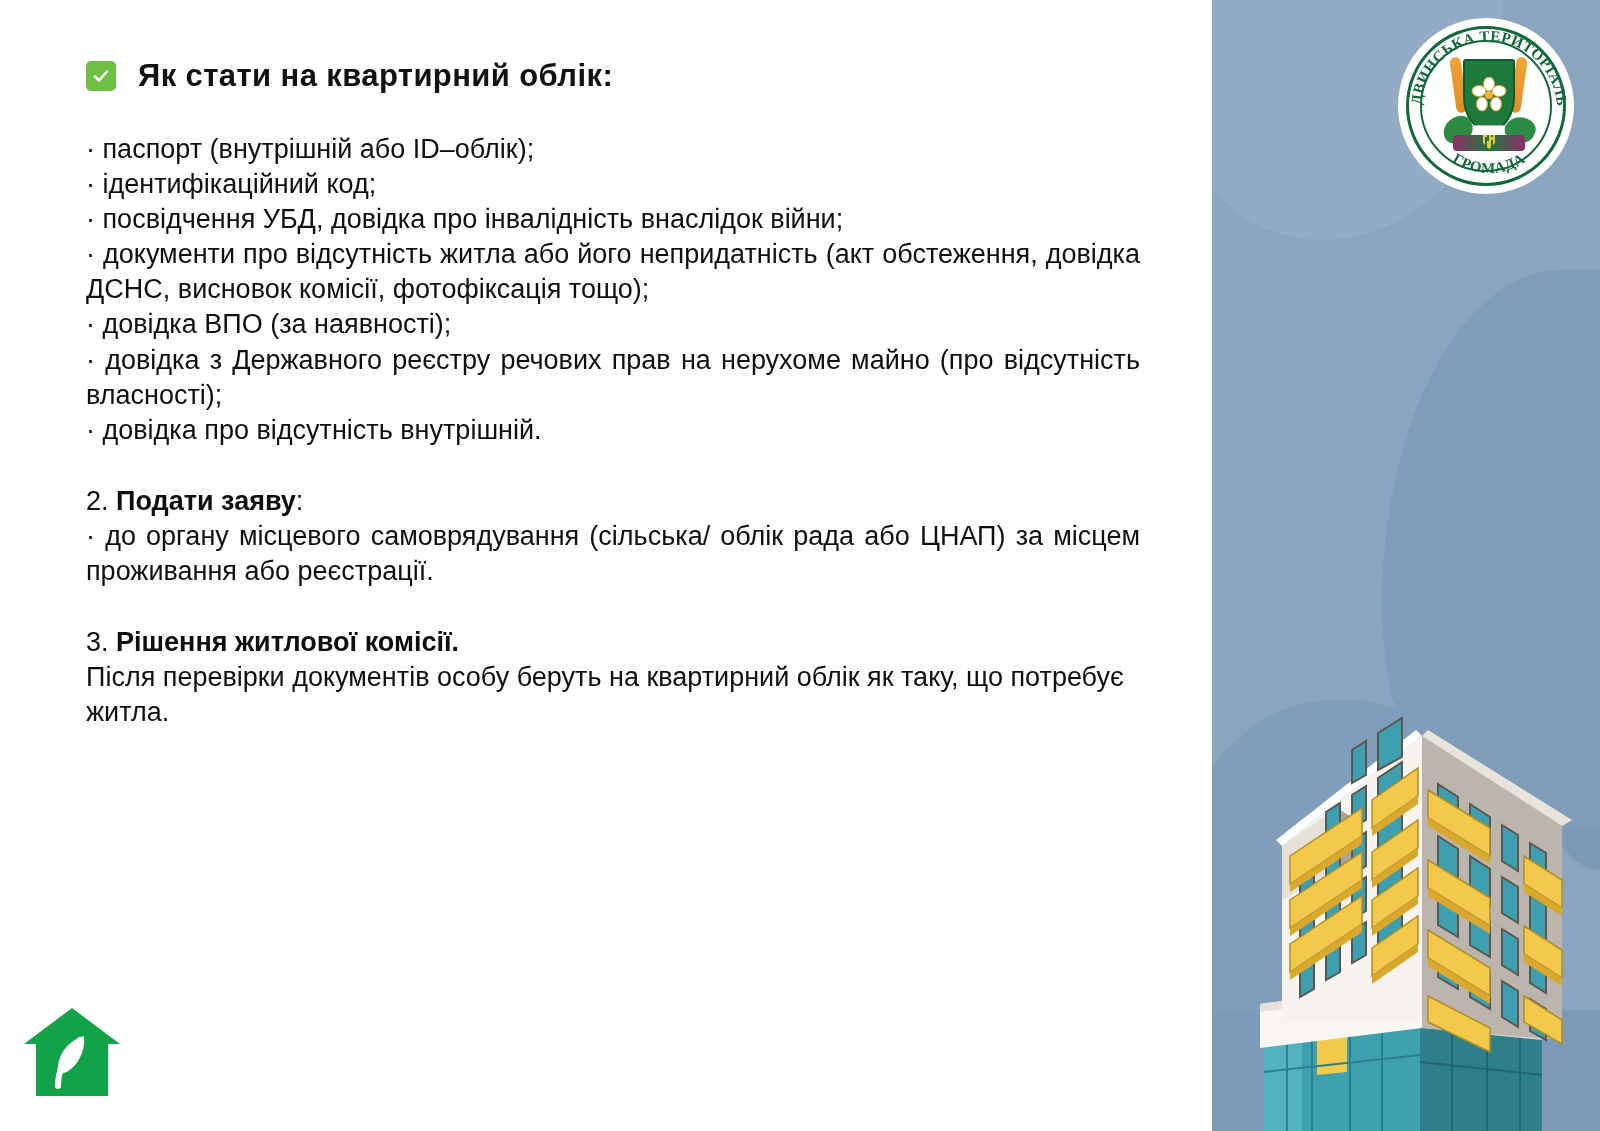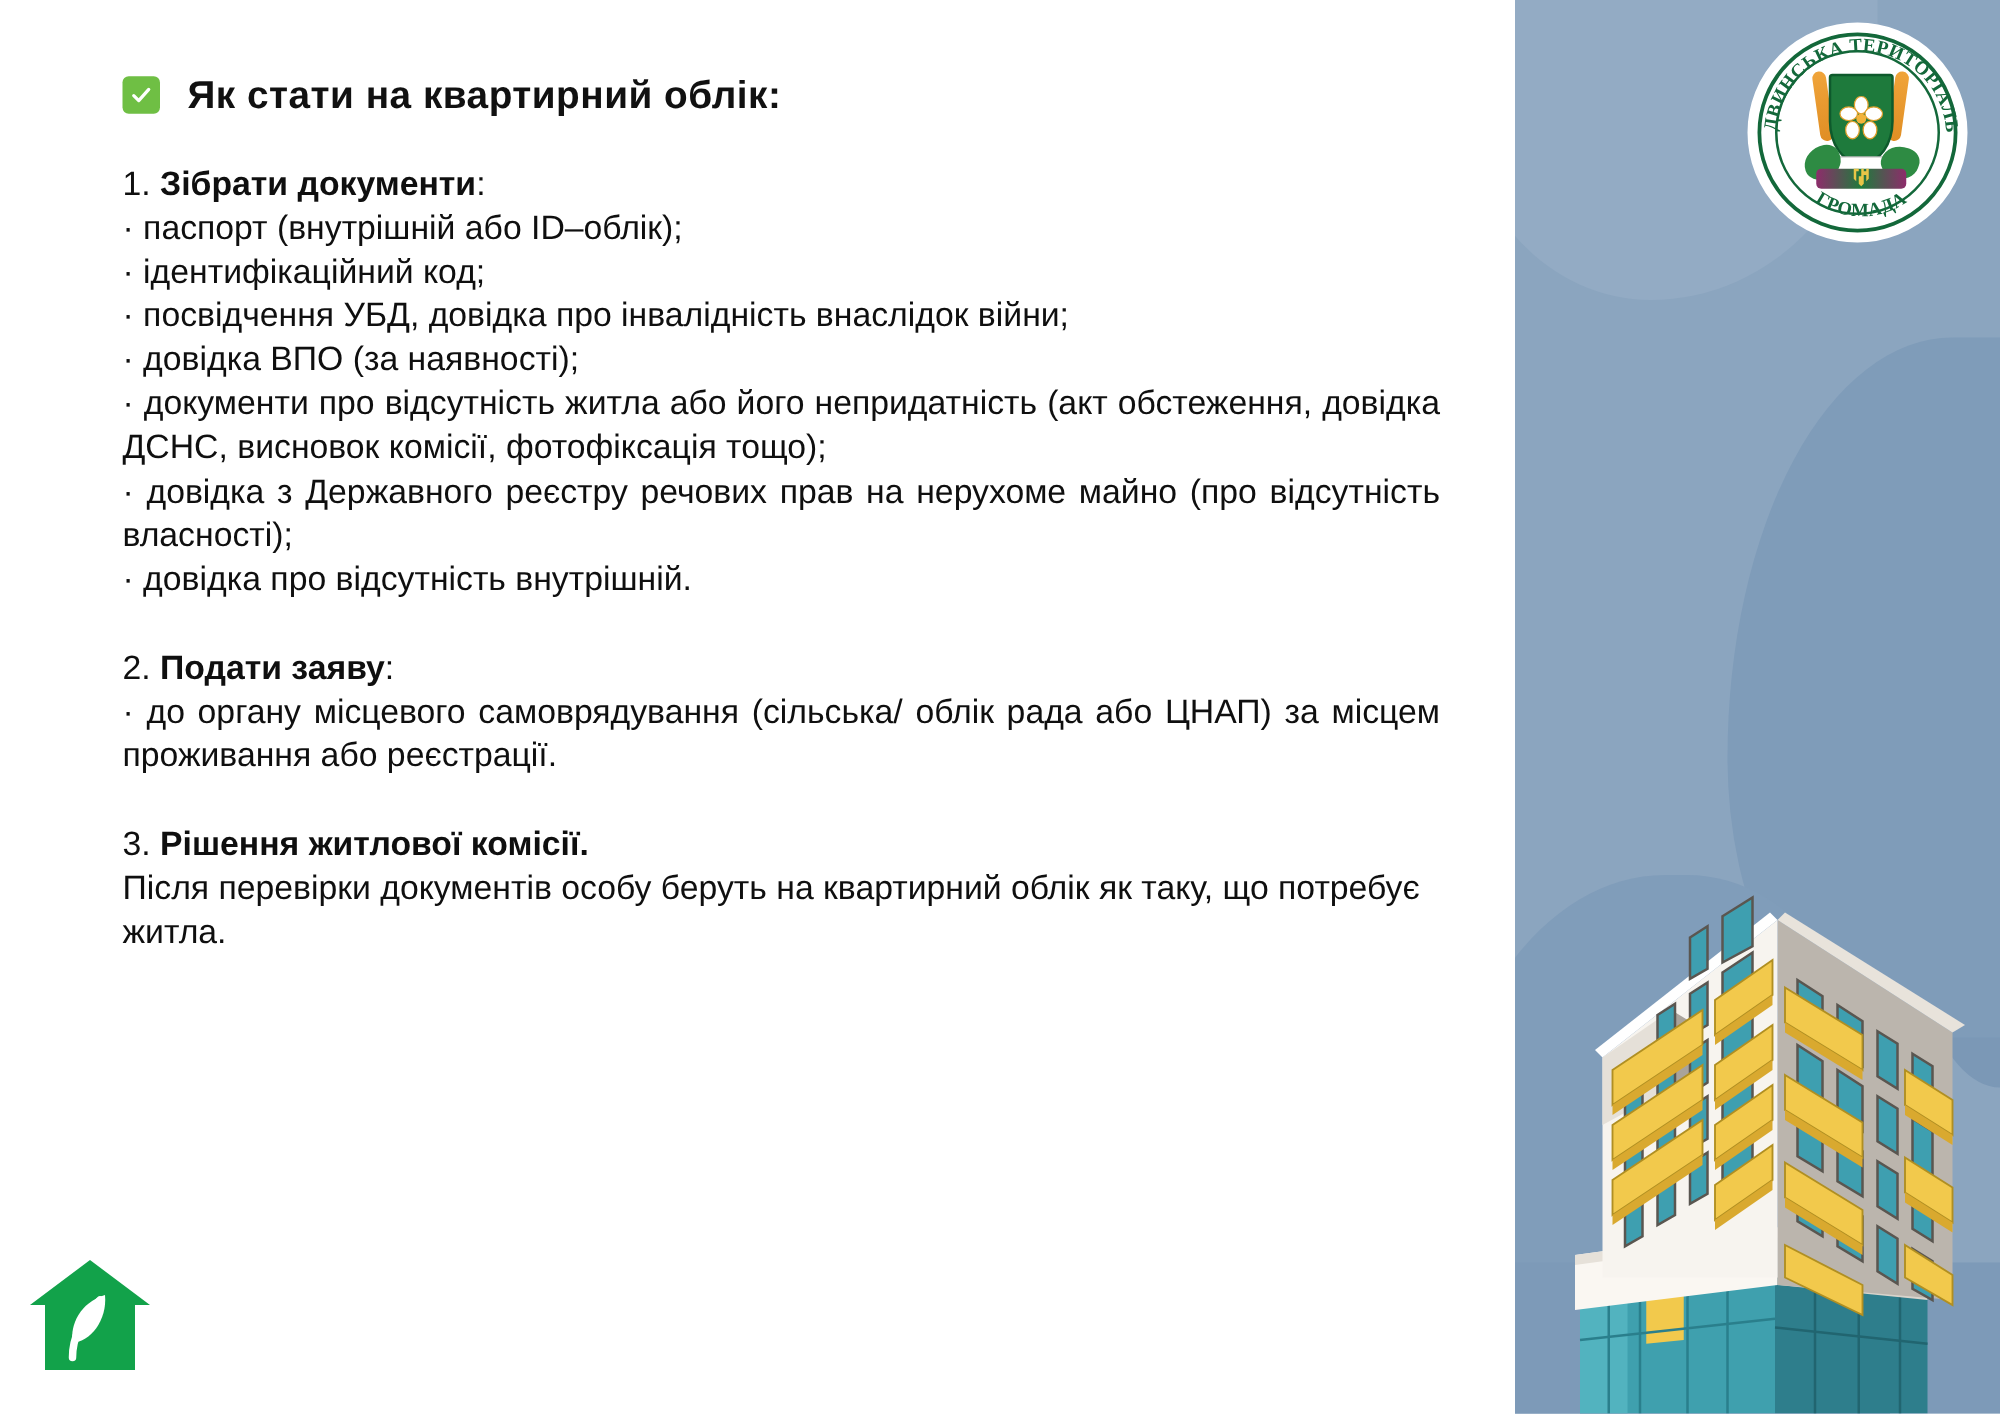--- a/index.html
+++ b/index.html
@@ -145,21 +145,21 @@
   
   #building {
     position:absolute;
     left:30px; top:0;
     width:388px; height:1131px;
   }
 
   
   #content {
     position:absolute;
-    left:12px; top:0;
+    left:0; top:0;
     width:1212px; height:1131px;
     padding:58px 72px 0 86px;
   }
   #heading-row {
     display:flex;
     align-items:center;
     gap:22px;
     margin-bottom:38px;
   }
   #check-badge {
@@ -378,29 +378,25 @@
 
     <div id="heading-row">
       <span id="check-badge">
         <svg width="20" height="20" viewBox="0 0 20 20">
           <path d="M4 10.5 L8 14.5 L16 5.5" fill="none" stroke="#ffffff" stroke-width="2.6" stroke-linecap="round" stroke-linejoin="round"></path>
         </svg>
       </span>
       <span id="heading-text">Як стати на квартирний облік:</span>
     </div>
 
-    <div class="step-title">
-      <span>1.</span>
-      <b>Зібрати документи</b><span>:</span>
-    </div>
     <p class="para left">·  паспорт (внутрішній або ID–облік);</p>
     <p class="para left">·  ідентифікаційний код;</p>
     <p class="para">·  посвідчення УБД, довідка про інвалідність внаслідок війни;</p>
+    <p class="para">·  документи про відсутність житла або його непридатність (акт обстеження, довідка ДСНС, висновок комісії, фотофіксація тощо);</p>
     <p class="para left">·  довідка ВПО (за наявності);</p>
-    <p class="para">·  документи про відсутність житла або його непридатність (акт обстеження, довідка ДСНС, висновок комісії, фотофіксація тощо);</p>
     <p class="para">· довідка з Державного реєстру речових прав на нерухоме майно (про відсутність власності);</p>
     <p class="para left">· довідка про відсутність внутрішній.</p>
 
     <div class="gap"></div>
 
     <div class="step-title">
       <span>2.</span>
       <b>Подати заяву</b><span>:</span>
     </div>
     <p class="para">·  до органу місцевого самоврядування (сільська/ облік рада або ЦНАП) за місцем проживання або реєстрації.</p>

